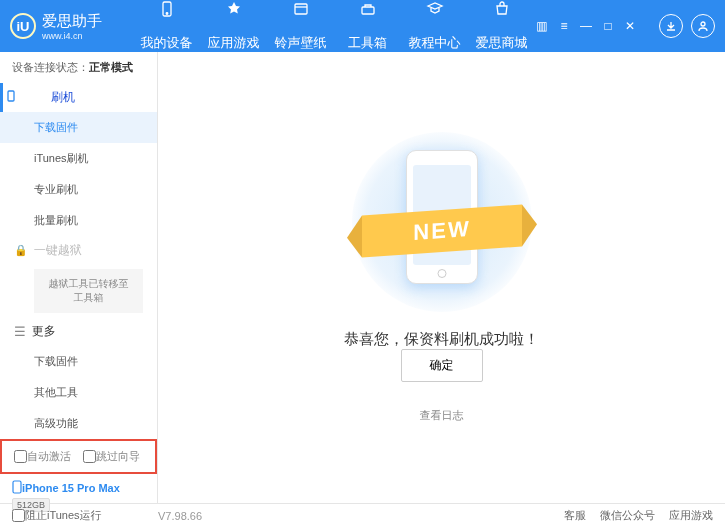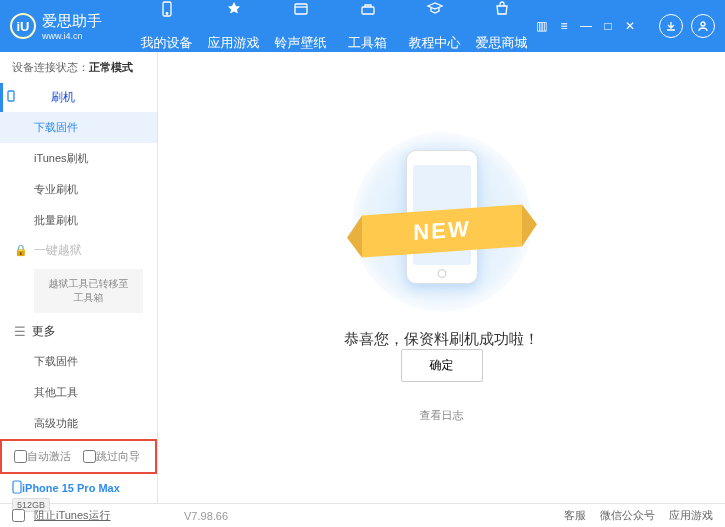--- a/index.html
+++ b/index.html
@@ -40,23 +40,23 @@
 .phone-home { position: absolute; bottom: 5px; left: 50%; transform: translateX(-50%); width: 9px; height: 9px; border-radius: 50%; border: 1px solid #ccc; }
 .ribbon { position: absolute; left: 10px; top: 78px; width: 160px; height: 42px; background: #ffc94d; transform: skewY(-4deg); display: flex; align-items: center; justify-content: center; font-weight: bold; font-size: 22px; color: #fff; letter-spacing: 2px; }
 .ribbon::before, .ribbon::after { content: ''; position: absolute; width: 0; height: 0; top: 0; }
 .ribbon::before { left: -15px; border-right: 15px solid #e8b13d; border-top: 21px solid transparent; border-bottom: 21px solid transparent; }
 .ribbon::after { right: -15px; border-left: 15px solid #e8b13d; border-top: 21px solid transparent; border-bottom: 21px solid transparent; }
 .success-text { margin-top: 18px; font-size: 15px; color: #333; }
 .confirm-btn { margin-top: 0; padding: 7px 28px; border: 1px solid #ccc; background: #fff; font-size: 12px; cursor: pointer; border-radius: 2px; }
 .log-link { margin-top: 26px; font-size: 11px; color: #888; cursor: pointer; }
 
 .footer { height: 24px; border-top: 1px solid #e5e5e5; display: flex; align-items: center; padding: 0 12px; font-size: 11px; color: #666; }
-.footer-left { display: flex; align-items: center; gap: 9px; text-decoration: underline; }
+.footer-left { display: flex; align-items: center; gap: 0; }
 .footer-right { margin-left: auto; display: flex; align-items: center; gap: 14px; }
-.ver { position: absolute; left: 184px; font-size: 11px; color: #999; }
+.ver { position: absolute; left: 158px; font-size: 11px; color: #999; }
 .lock-ic { color: #bbb; font-size: 11px; }
 .menu-ic { color: #888; font-size: 13px; }
 </style>
 </head>
 <body>
 
 <div class="header">
   <div class="logo-area">
     <div class="logo-circle">iU</div>
     <div>

